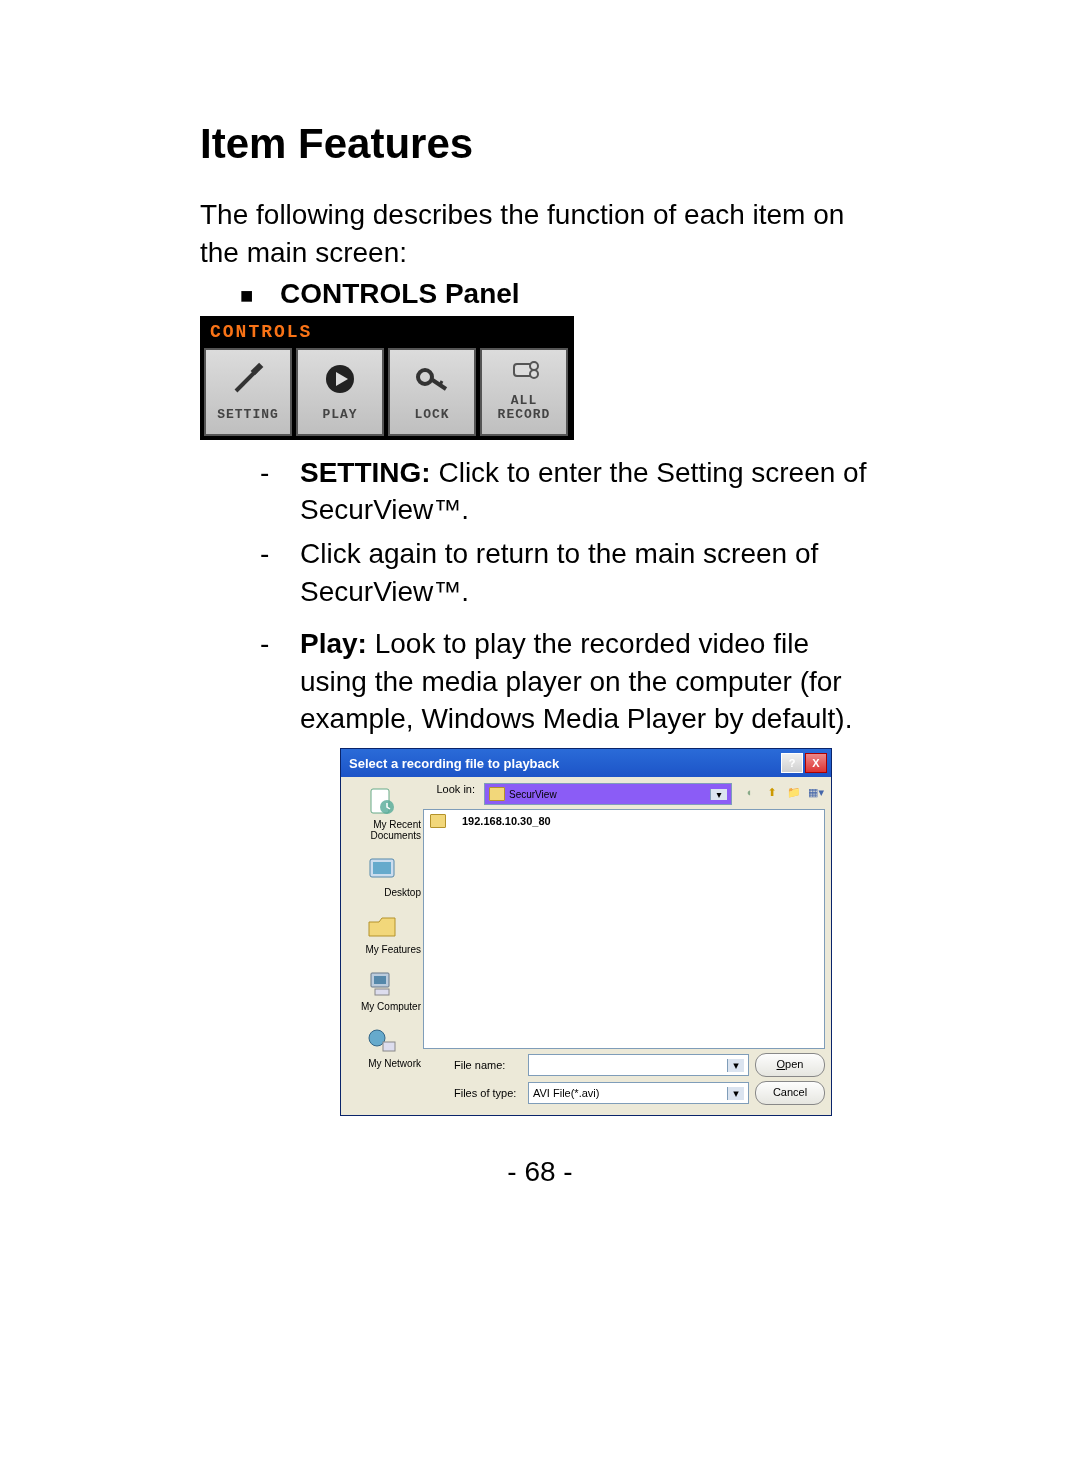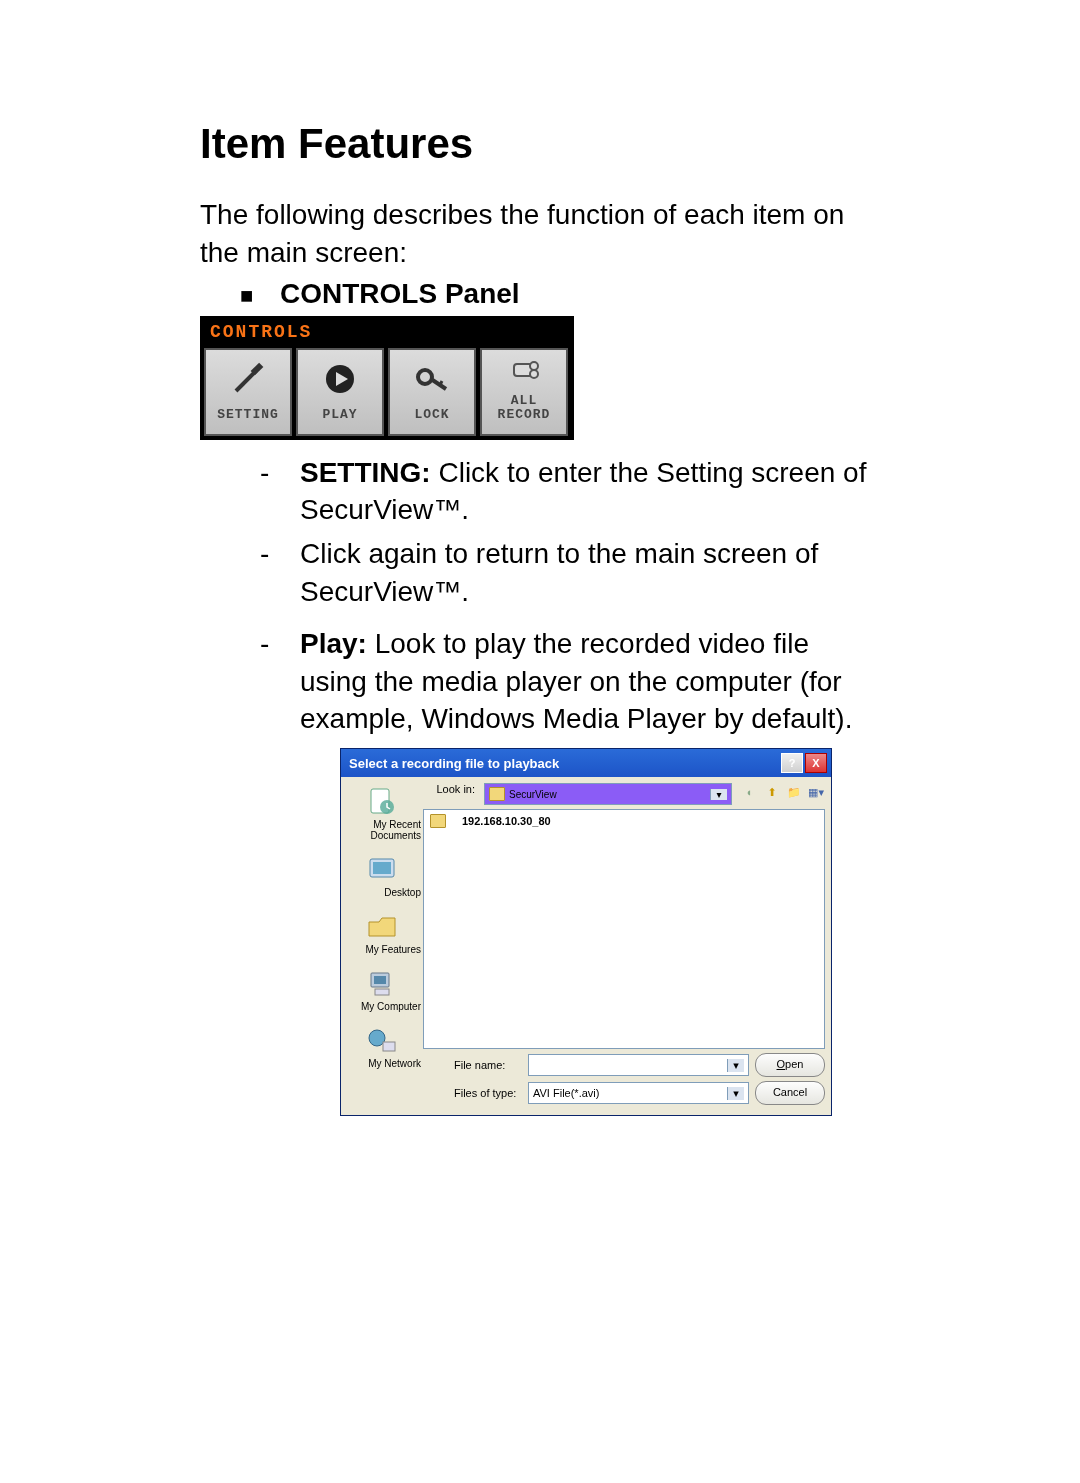--- a/index.html
+++ b/index.html
@@ -376,14 +376,15 @@
               <span>AVI File(*.avi)</span>
               <span class="dd">▾</span>
             </div>
             <div class="brow-btn">Cancel</div>
           </div>
         </div>
       </div>
     </div>
   </div>
 
+  <div class="pagenum">- 68 -</div>
 
 </div>
 
 </body></html>

